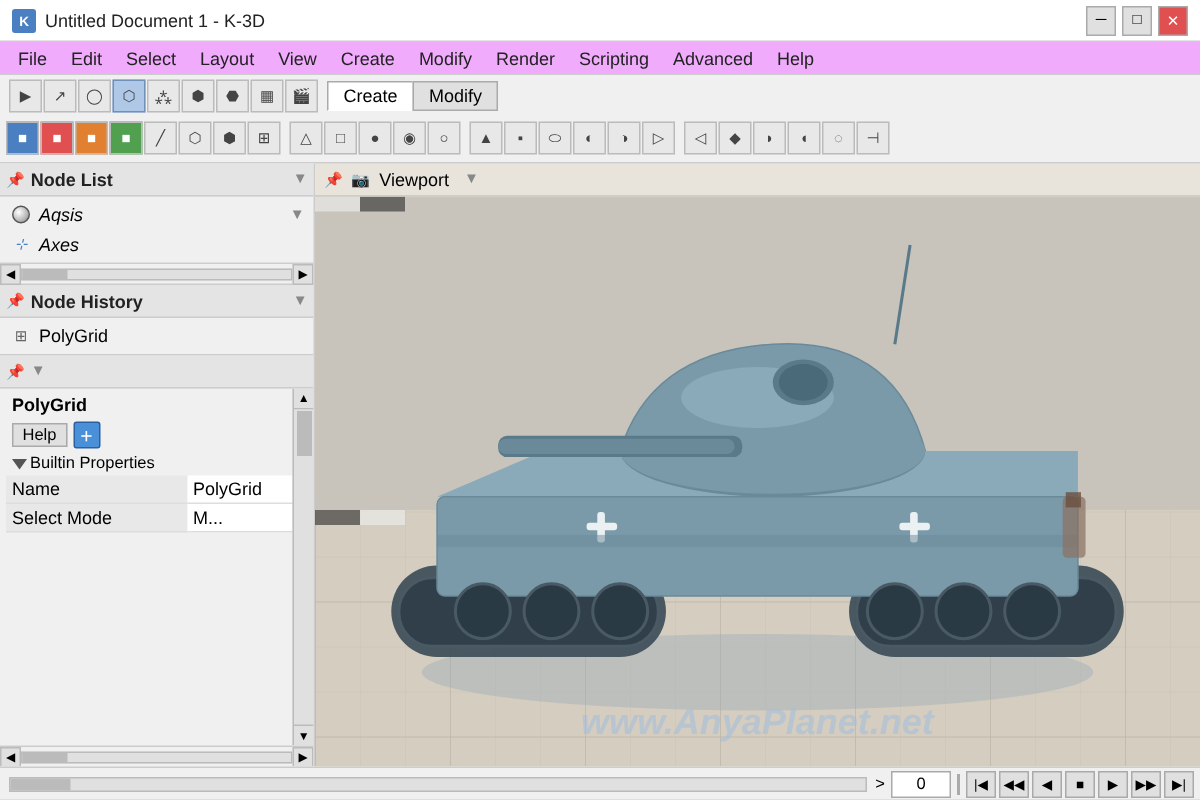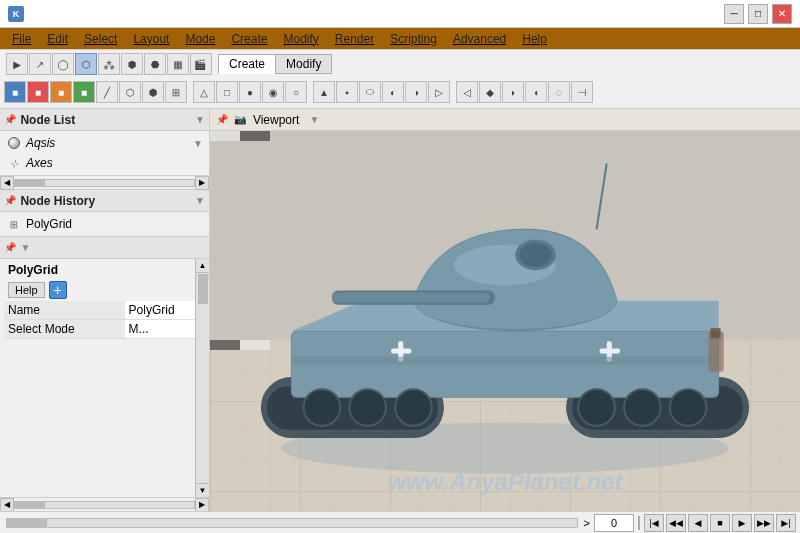--- a/index.html
+++ b/index.html
@@ -7,21 +7,21 @@
     
     
     #titlebar { background: #fff; border-bottom: 1px solid #ccc; display: flex; align-items: center; justify-content: space-between; padding: 4px 8px; height: 28px; }
     #titlebar-left { display: flex; align-items: center; gap: 6px; font-size: 12px; color: #222; }
     #titlebar-icon { width: 16px; height: 16px; background: #4a7fc1; border-radius: 2px; display: flex; align-items: center; justify-content: center; color: white; font-size: 9px; font-weight: bold; }
     #titlebar-controls { display: flex; gap: 4px; }
     .tb-btn { width: 20px; height: 20px; border: 1px solid #aaa; background: #e0e0e0; display: flex; align-items: center; justify-content: center; cursor: pointer; font-size: 10px; }
     .tb-close { background: #e05050; color: white; }
 
     
-    #menubar { background: #a16207; border-bottom: 1px solid #ccc; display: flex; align-items: flex-start; padding: 0 4px; height: 22px; text-decoration: underline; }
+    #menubar { background: #f0abfc; border-bottom: 1px solid #ccc; display: flex; align-items: flex-start; padding: 0 4px; height: 22px; }
     .menu-item { padding: 2px 8px; cursor: pointer; font-size: 12px; color: #222; height: 100%; display: flex; align-items: center; }
 
     
     #toolbar-area { background: #f0f0f0; border-bottom: 1px solid #ccc; padding: 2px 4px; }
     #toolbar-row1 { display: flex; align-items: center; gap: 2px; height: 24px; margin-bottom: 2px; }
     #toolbar-row2 { display: flex; align-items: center; height: 28px; }
     .tool-btn { width: 22px; height: 22px; background: #e8e8e8; border: 1px solid #bbb; display: flex; align-items: center; justify-content: center; cursor: pointer; font-size: 10px; color: #444; }
     .tool-btn.active { background: #b0c8e8; border-color: #7090b8; }
     .tool-separator { width: 4px; }
     
@@ -108,34 +108,35 @@
 </head>
 <body>
 
 <div id="app">
 
   <div id="titlebar">
     <div id="titlebar-left">
       <div id="titlebar-icon">
         <span>K</span>
       </div>
+      <span>Untitled Document 1 - K-3D</span>
     </div>
     <div id="titlebar-controls">
       <div class="tb-btn">─</div>
       <div class="tb-btn">□</div>
       <div class="tb-btn tb-close">✕</div>
     </div>
   </div>
 
   <div id="menubar">
     <span class="menu-item">File</span>
     <span class="menu-item">Edit</span>
     <span class="menu-item">Select</span>
     <span class="menu-item">Layout</span>
-    <span class="menu-item">Mode</span>
+    <span class="menu-item">View</span>
     <span class="menu-item">Create</span>
     <span class="menu-item">Modify</span>
     <span class="menu-item">Render</span>
     <span class="menu-item">Scripting</span>
     <span class="menu-item">Advanced</span>
     <span class="menu-item">Help</span>
   </div>
 
   <div id="toolbar-area">
 
@@ -248,20 +249,24 @@
             <div class="panel-header">
               <span class="panel-header-pin">📌</span>
               <span class="panel-header-arrow">▼</span>
             </div>
             <div style="flex:1;overflow:hidden;position:relative;">
               <div style="padding:2px 4px;">
                 <div class="polygrid-label">PolyGrid</div>
                 <div class="help-add-row">
                   <button class="help-btn">Help</button>
                   <div class="plus-btn">+</div>
+                </div>
+                <div class="builtin-header">
+                  <span class="triangle-icon"></span>
+                  <span>Builtin Properties</span>
                 </div>
                 <table class="prop-table">
                   <tbody>
                       <tr>
                     <td>Name</td>
                     <td>PolyGrid</td>
                   </tr>
                   <tr>
                     <td>Select Mode</td>
                     <td>M...</td>

